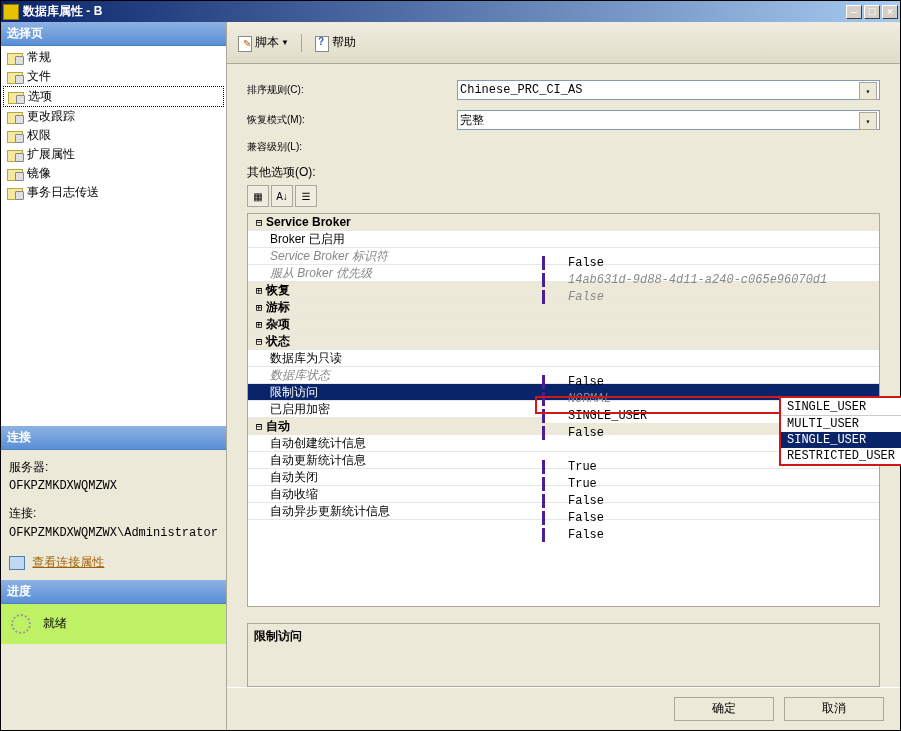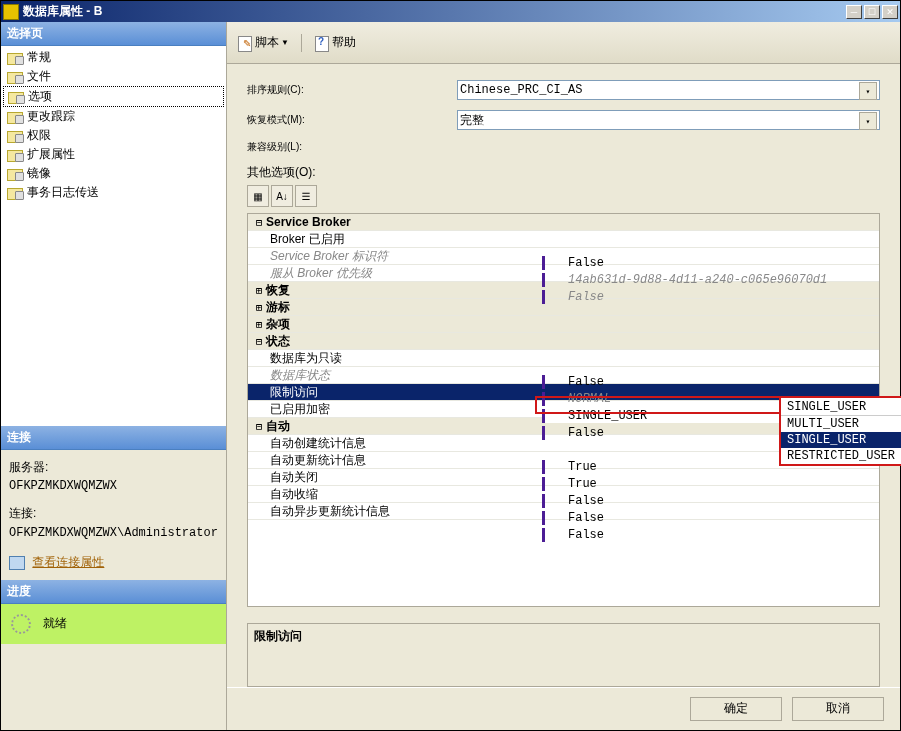--- a/index.html
+++ b/index.html
@@ -56,21 +56,21 @@
 .pg-selected .pg-value { background: #fff; color: #000; }
 .dropdown-overlay { position: absolute; left: 552px; top: 374px; width: 322px; background: #fff; border: 2px solid #d01818; z-index: 10; }
 .dropdown-header-row { height: 18px; border-bottom: 1px solid #ccc; display: flex; align-items: center; padding-left: 6px; font-family: "Courier New", monospace; position: relative; }
 .dropdown-header-row::after { content: "▾"; position: absolute; right: 2px; top: 1px; width: 14px; height: 14px; background: #ece9d8; border: 1px solid #aca899; display: flex; align-items: center; justify-content: center; font-size: 8px; }
 .dd-opt { height: 16px; padding-left: 6px; font-family: "Courier New", monospace; display: flex; align-items: center; cursor: pointer; }
 .dd-opt.hl { background: #0a246a; color: #fff; }
 .red-border-left { position: absolute; left: 308px; top: 374px; width: 244px; height: 18px; border: 2px solid #d01818; border-right: none; z-index: 9; pointer-events: none; }
 .desc-panel { margin: 8px 20px 0 20px; border: 1px solid #aca899; background: #ece9d8; height: 64px; padding: 4px 6px; }
 .desc-title { font-weight: bold; }
 .footer { height: 42px; border-top: 1px solid #fff; display: flex; justify-content: flex-end; align-items: center; padding-right: 16px; gap: 10px; background: #ece9d8; }
-.btn { width: 92px; height: 24px; background: #ece9d8; border: 1px solid #aca899; cursor: pointer; font-size: 12px; }
+.btn { width: 100px; height: 24px; background: #ece9d8; border: 1px solid #aca899; cursor: pointer; font-size: 12px; }
 </style>
 </head>
 <body>
 
 <div class="window">
   <div class="titlebar">
     <div class="titlebar-icon"></div>
     <div class="titlebar-text">数据库属性 - B</div>
     <div class="winbtns">
       <div class="winbtn">─</div>

